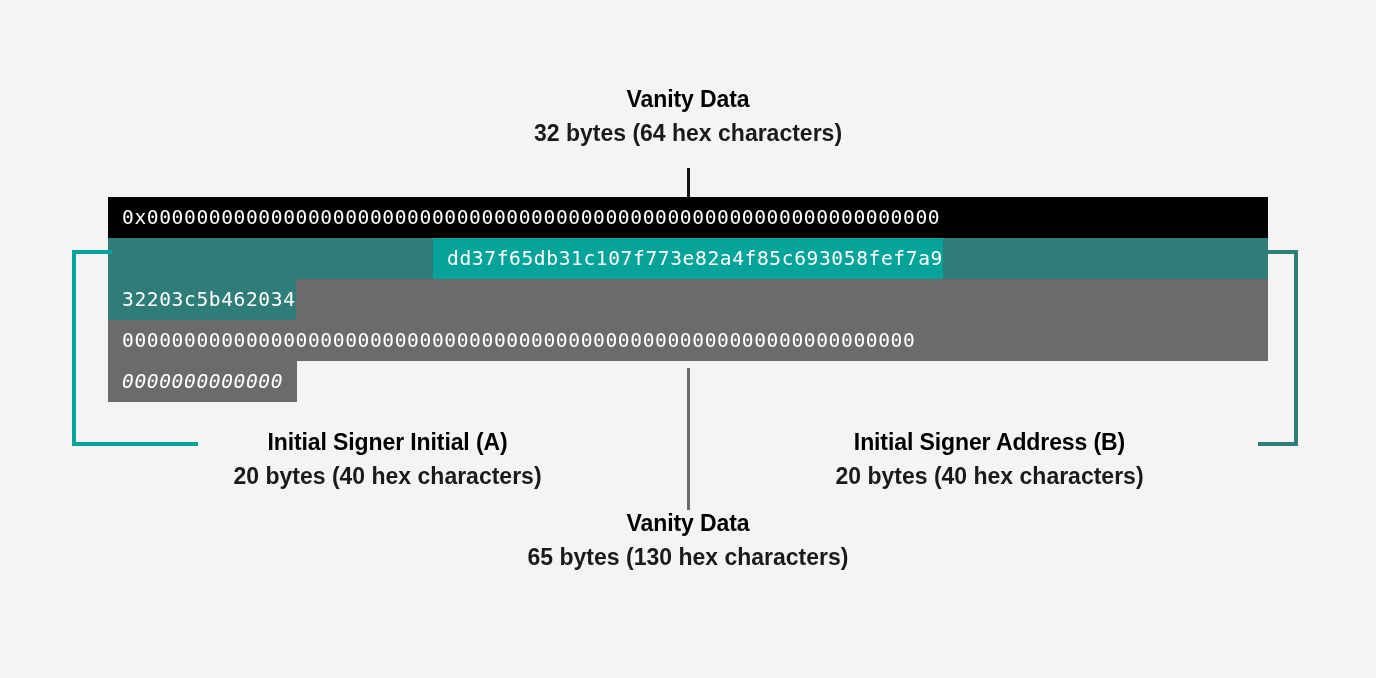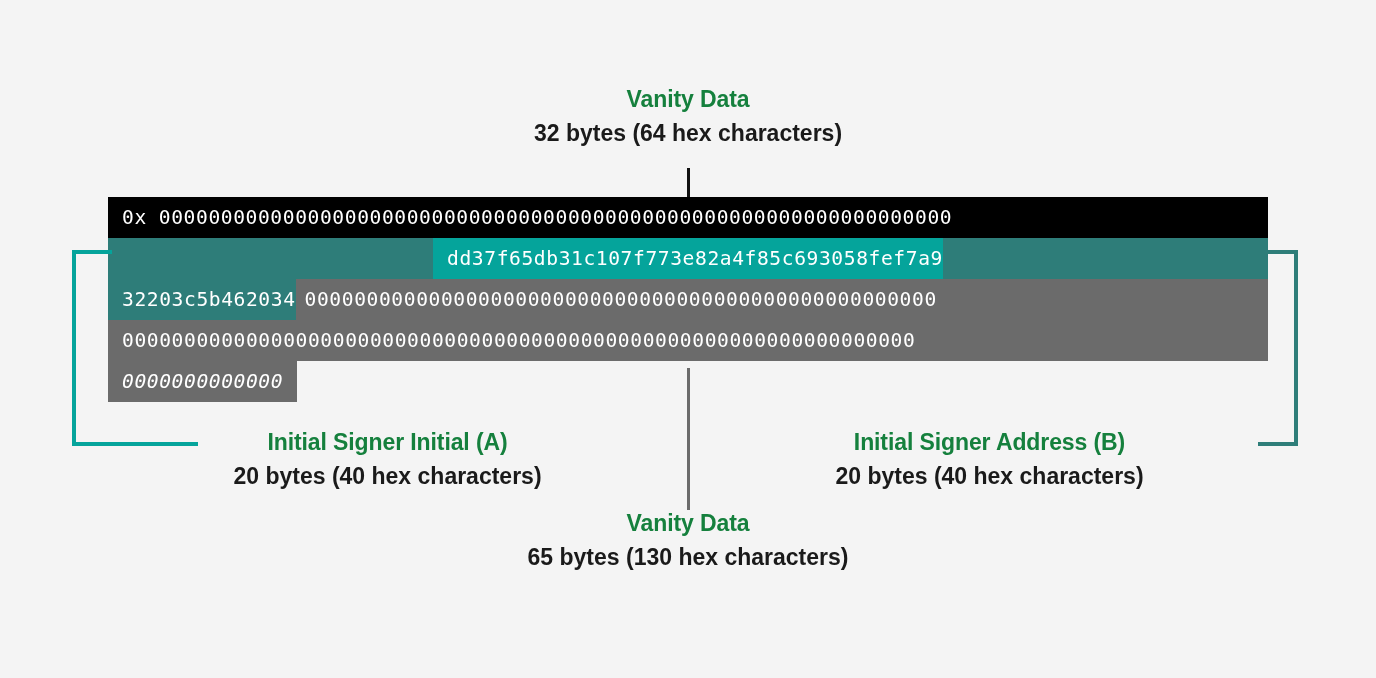--- a/index.html
+++ b/index.html
@@ -19,21 +19,21 @@
   
   .label-block {
     position: absolute;
     text-align: center;
     line-height: 1.0;
   }
   .label-title {
     font-size: 23px;
     font-weight: bold;
     letter-spacing: -0.1px;
-    color: #15803d;
+    color: #000000;
     white-space: nowrap;
   }
   .label-sub {
     font-size: 23px;
     font-weight: bold;
     color: #1a1a1a;
     white-space: nowrap;
     margin-top: 11px;
   }
 
@@ -65,21 +65,21 @@
     align-items: center;
   }
   .seg-pad-l { padding-left: 14px; }
   .seg-pad-r { padding-right: 14px; }
 
   .bg-black     { background: #000000; }
   .bg-teal      { background: #05a49b; }
   .bg-darkteal  { background: #2e7d79; }
   .bg-gray      { background: #6b6b6b; }
 
-  #row-1 { background: #000000; gap: 12px; }
+  #row-1 { background: #000000; }
   #row-2 { background: #2e7d79; flex-direction: column; }
   #row-3 { background: #6b6b6b; }
   #row-4 { background: #6b6b6b; }
   #row-5 { background: transparent; font-style: italic; }
 
   
   .connector-top {
     position: absolute;
     left: 687px;
     top: 168px;
@@ -120,21 +120,20 @@
     <span class="seg seg-pad-l bg-black" style="background: rgb(0, 0, 0);">0x</span>
     <span class="seg bg-black seg-pad-r" style="background: rgb(0, 0, 0);">0000000000000000000000000000000000000000000000000000000000000000</span>
   </div>
 
   <div class="hex-row" id="row-2" style="background: rgb(46, 125, 121);">
     <span class="seg seg-pad-l bg-teal" style="background: rgb(5, 164, 155);">dd37f65db31c107f773e82a4f85c693058fef7a9</span>
   </div>
 
   <div class="hex-row" id="row-3" style="background: rgb(107, 107, 107);">
     <span class="seg seg-pad-l bg-darkteal" style="background: rgb(46, 125, 121);">32203c5b462034</span>
-    <span class="seg bg-gray seg-pad-r" style="padding-left: 9px; background: rgb(107, 107, 107);">000000000000000000000000000000000000000000000000000</span>
   </div>
 
   <div class="hex-row" id="row-4" style="background: rgb(107, 107, 107);">
     <span class="seg seg-pad-l seg-pad-r bg-gray" style="background: rgb(107, 107, 107);">0000000000000000000000000000000000000000000000000000000000000000</span>
   </div>
 
   <div class="hex-row" id="row-5">
     <span class="seg seg-pad-l seg-pad-r bg-gray" style="background: rgb(107, 107, 107);">0000000000000</span>
   </div>
 

